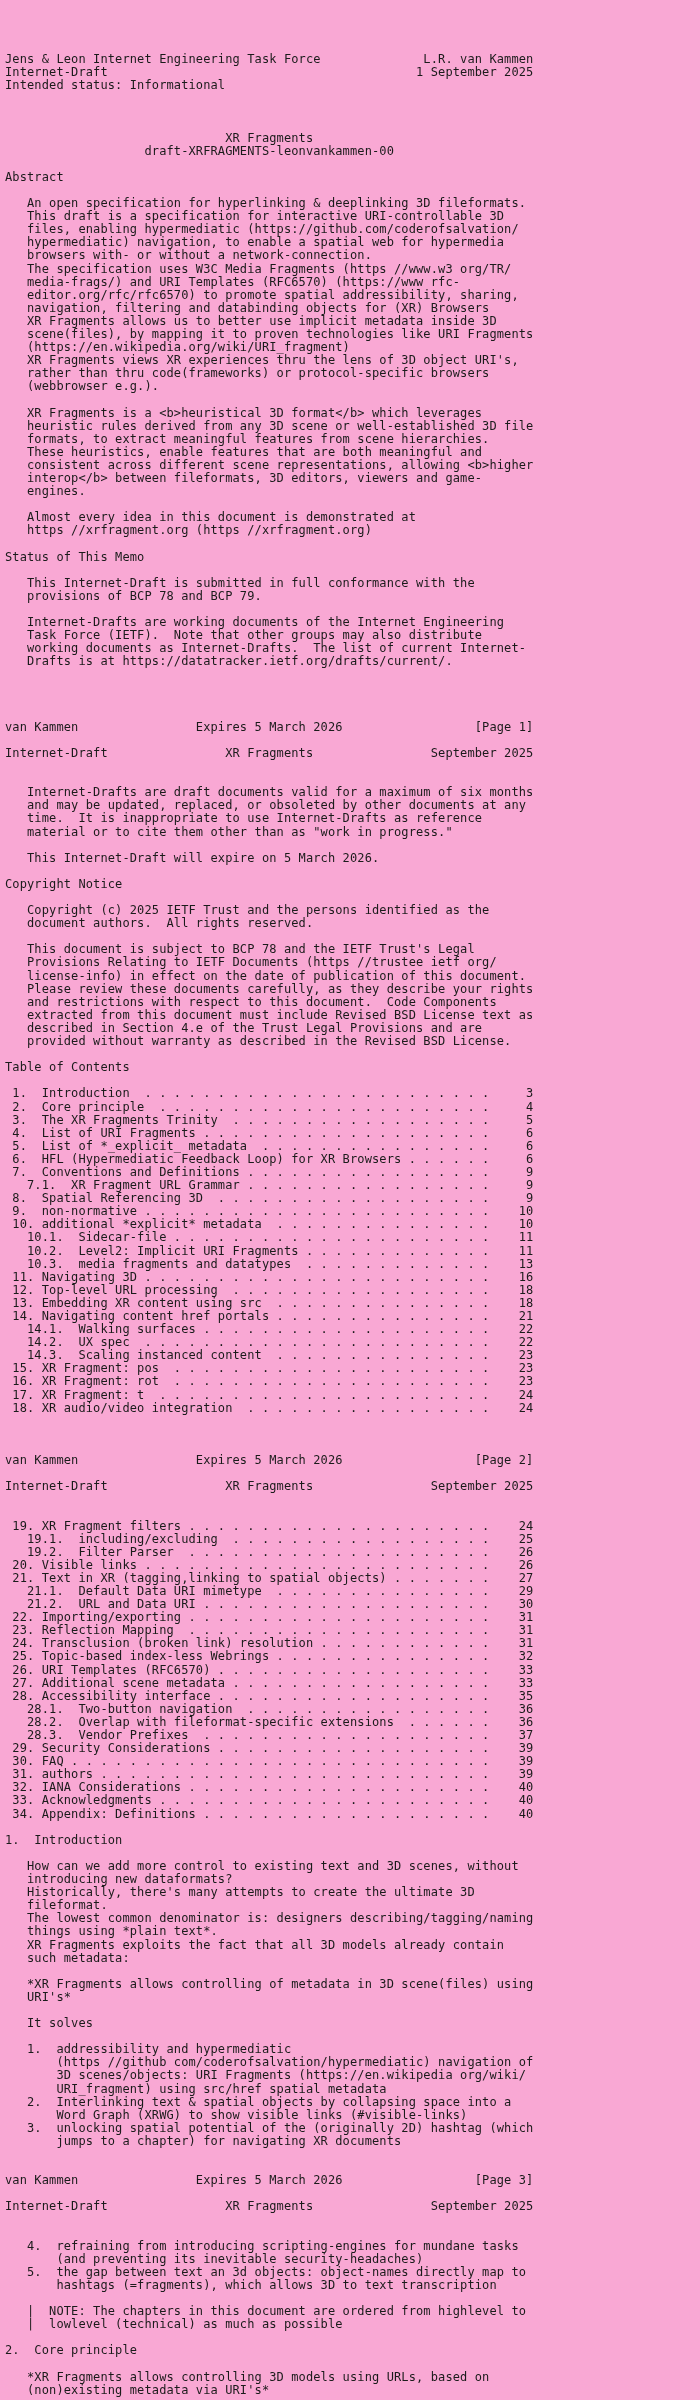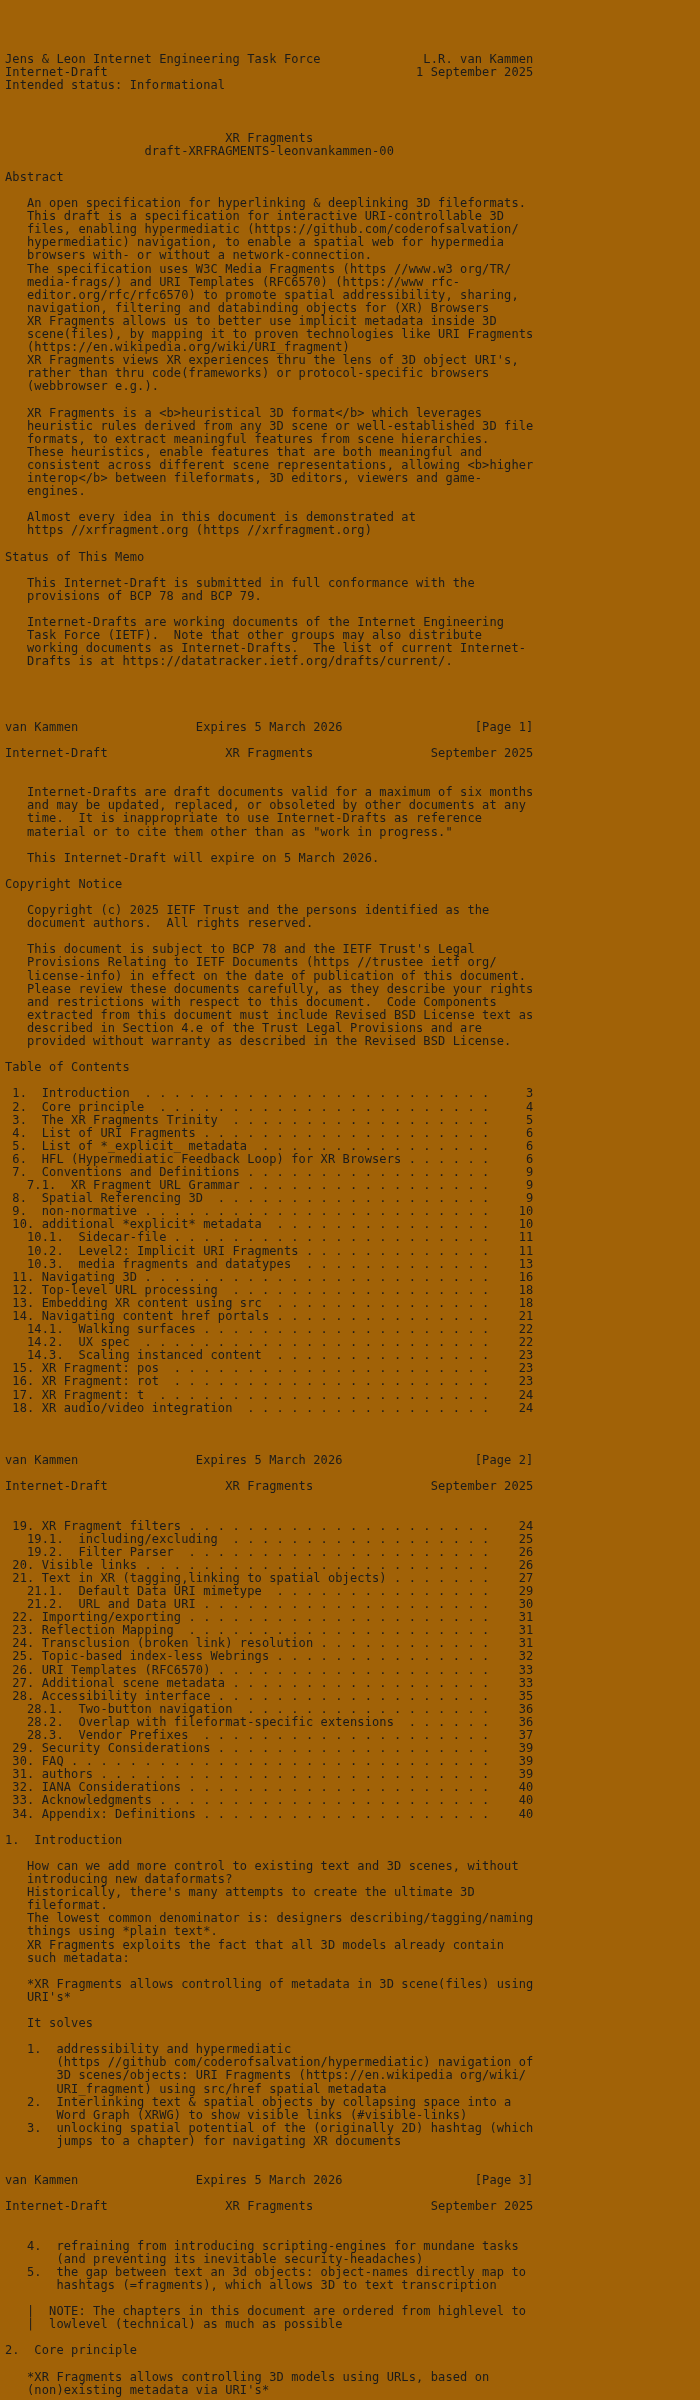--- a/index.html
+++ b/index.html
@@ -5,21 +5,21 @@
 <style>
   html, body {
     margin: 0;
     padding: 0;
     background: #ffffff;
   }
   .canvas {
     position: relative;
     width: 700px;
     height: 2400px;
-    background: #a16207;
+    background: #f9a8d4;
     overflow: hidden;
   }
   .doc {
     position: absolute;
     top: 53px;
     left: 5px;
     width: 690px;
     font-family: "DejaVu Sans Mono", "Liberation Mono", monospace;
     font-size: 12px;
     letter-spacing: 0.115px;

